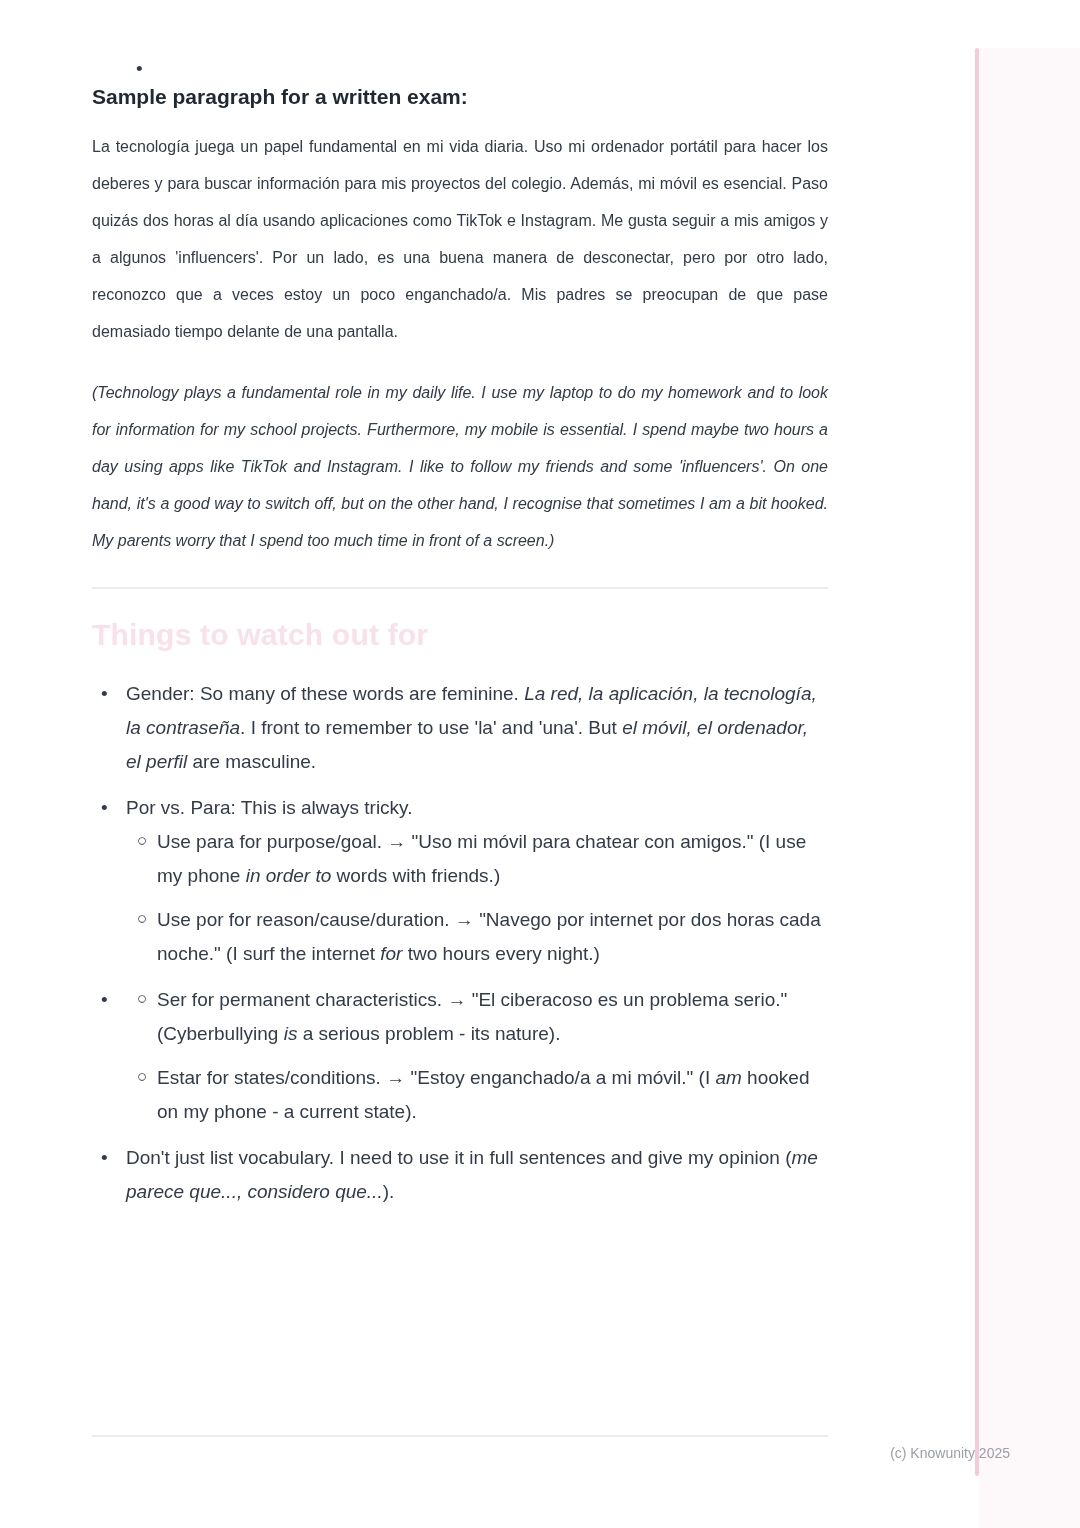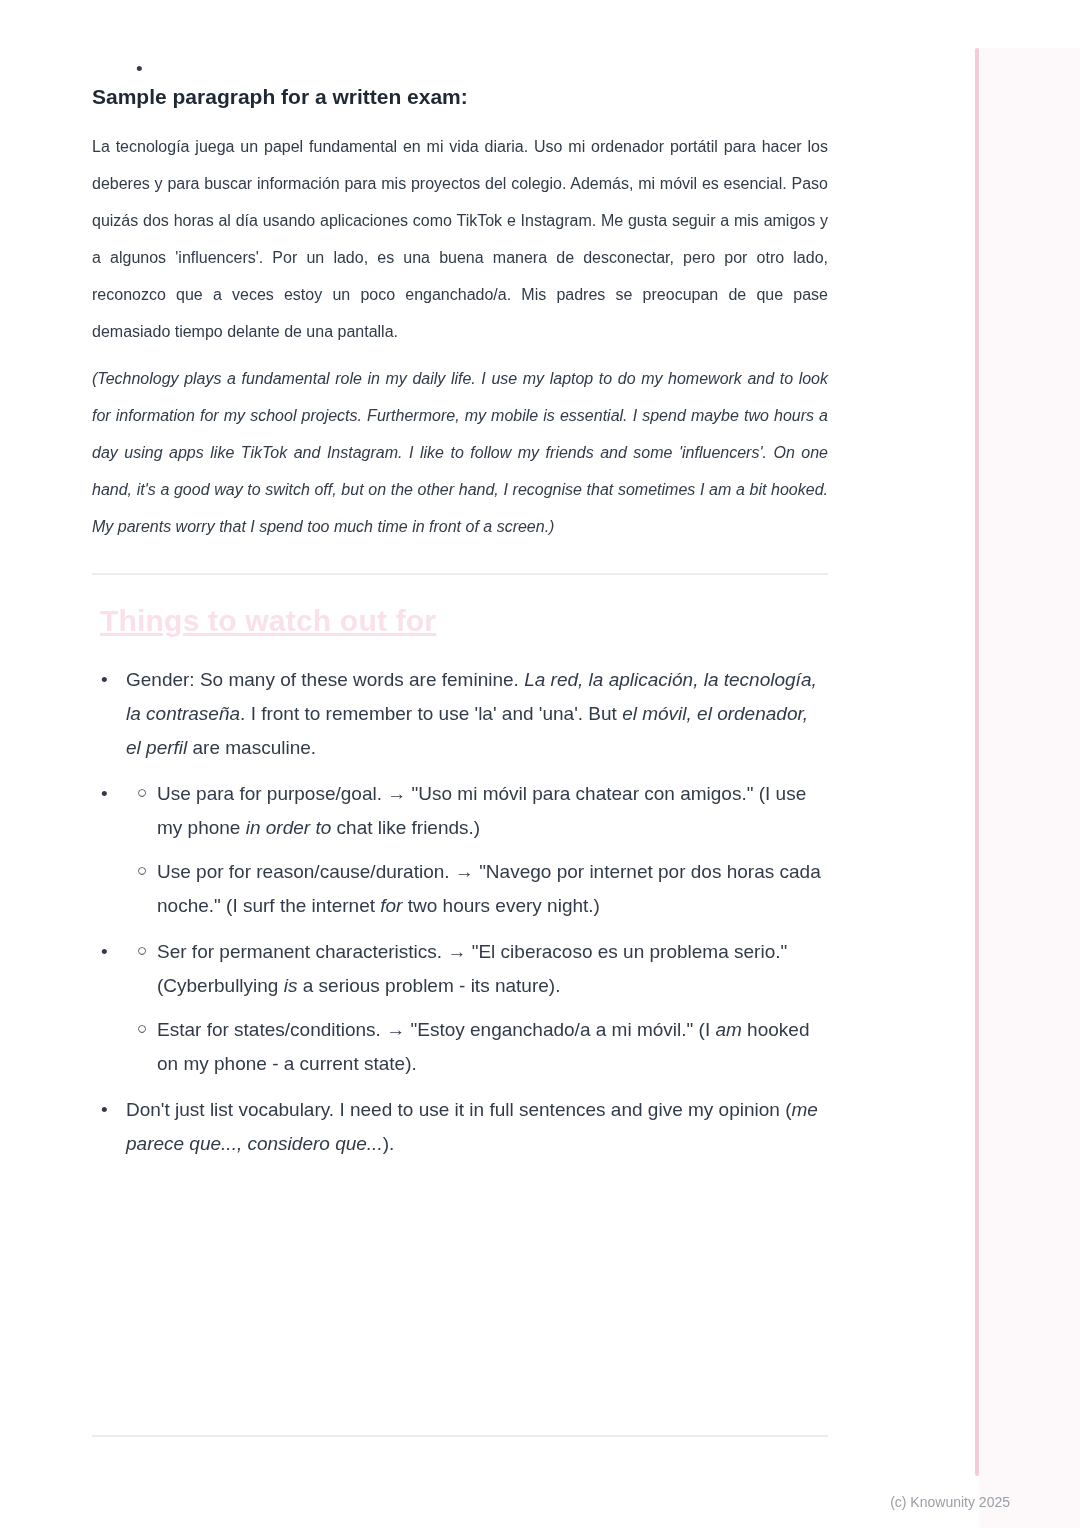--- a/index.html
+++ b/index.html
@@ -26,35 +26,35 @@
   .b{font-weight:400;margin-top:32px;}
   .i{font-style:italic;}
 
   
   .li-intro{position:relative;padding-left:65px;font-size:19px;line-height:33px;font-style:italic;}
   .li-intro .m{position:absolute;left:44px;top:0;font-style:normal;}
 
   h3.sample{font-size:21px;line-height:30px;font-weight:700;color:var(--heading-text);margin:30px 0 16px 0;}
 
   p.body{font-size:16px;line-height:37px;margin:0;text-align:justify;}
-  p.en{margin-top:10px;font-style:italic;}
+  p.en{margin-top:24px;font-style:italic;}
 
   .divider{height:2px;background:var(--divider);border:none;margin:28px 0 0 0;width:736px;}
 
-  h2.pink{font-size:30px;line-height:40px;font-weight:700;color:var(--heading-pink);margin:26px 0 0 8px;letter-spacing:.2px;text-decoration:underline;}
+  h2.pink{font-size:30px;line-height:40px;font-weight:700;color:var(--heading-pink);margin:26px 0 0 0;letter-spacing:.2px;}
 
   .watch{margin-top:22px;font-size:19px;line-height:34px;}
   .item{position:relative;padding-left:34px;margin:0 0 12px 0;}
   .item > .m{position:absolute;left:9px;top:0;}
   .subs{margin:0 0 8px 0;}
   .sub{position:relative;padding-left:31px;margin:0 0 10px 0;}
   .sub > .m{position:absolute;left:11px;top:-1px;font-size:17px;}
 
   .divider-bottom{position:absolute;left:92px;top:1435px;width:736px;height:2px;background:var(--divider);z-index:2;}
-  .footer{position:absolute;top:1493px;right:70px;font-size:14px;line-height:18px;color:var(--muted);z-index:3;}
+  .footer{position:absolute;top:1444px;right:70px;font-size:14px;line-height:18px;color:var(--muted);z-index:3;}
 </style>
 </head>
 <body>
 
 <div class="tint"></div>
 <div class="accent-line"></div>
 
 <div class="content">
 
   <div class="li-intro">
@@ -73,24 +73,25 @@
 
   <div class="watch">
 
     <div class="item">
       <span class="m">•</span>
       <div><span class="b">Gender:</span><span> So many of these words are feminine. </span><span class="i">La red, la aplicación, la tecnología, la contraseña</span><span>. I front to remember to use 'la' and 'una'. But </span><span class="i">el móvil, el ordenador, el perfil</span><span> are masculine.</span></div>
     </div>
 
     <div class="item">
       <span class="m">•</span>
+      <div><span class="b">Por vs. Para:</span><span> This is always tricky.</span></div>
       <div class="subs">
         <div class="sub">
           <span class="m">○</span>
-          <div><span>Use </span><span class="b">para</span><span> for purpose/goal. → "Uso mi móvil </span><span class="b">para</span><span> chatear con amigos." (I use my phone </span><span class="i">in order to</span><span> chat like friends.)</span></div>
+          <div><span>Use </span><span class="b">para</span><span> for purpose/goal. → "Uso mi móvil </span><span class="b">para</span><span> chatear con amigos." (I use my phone </span><span class="i">in order to</span><span> words with friends.)</span></div>
         </div>
         <div class="sub">
           <span class="m">○</span>
           <div><span>Use </span><span class="b">por</span><span> for reason/cause/duration. → "Navego por internet </span><span class="b">por</span><span> dos horas cada noche." (I surf the internet </span><span class="i">for</span><span> two hours every night.)</span></div>
         </div>
       </div>
     </div>
 
     <div class="item">
       <span class="m">•</span>

